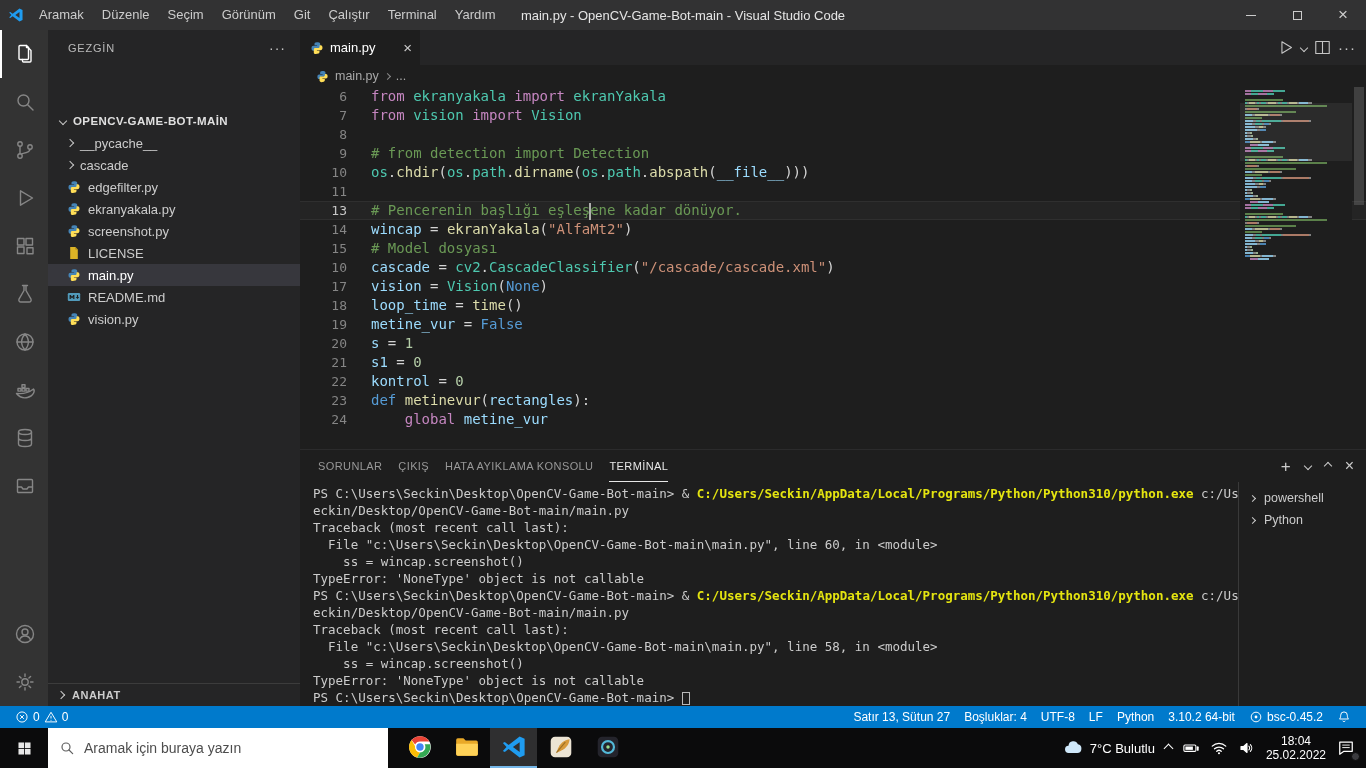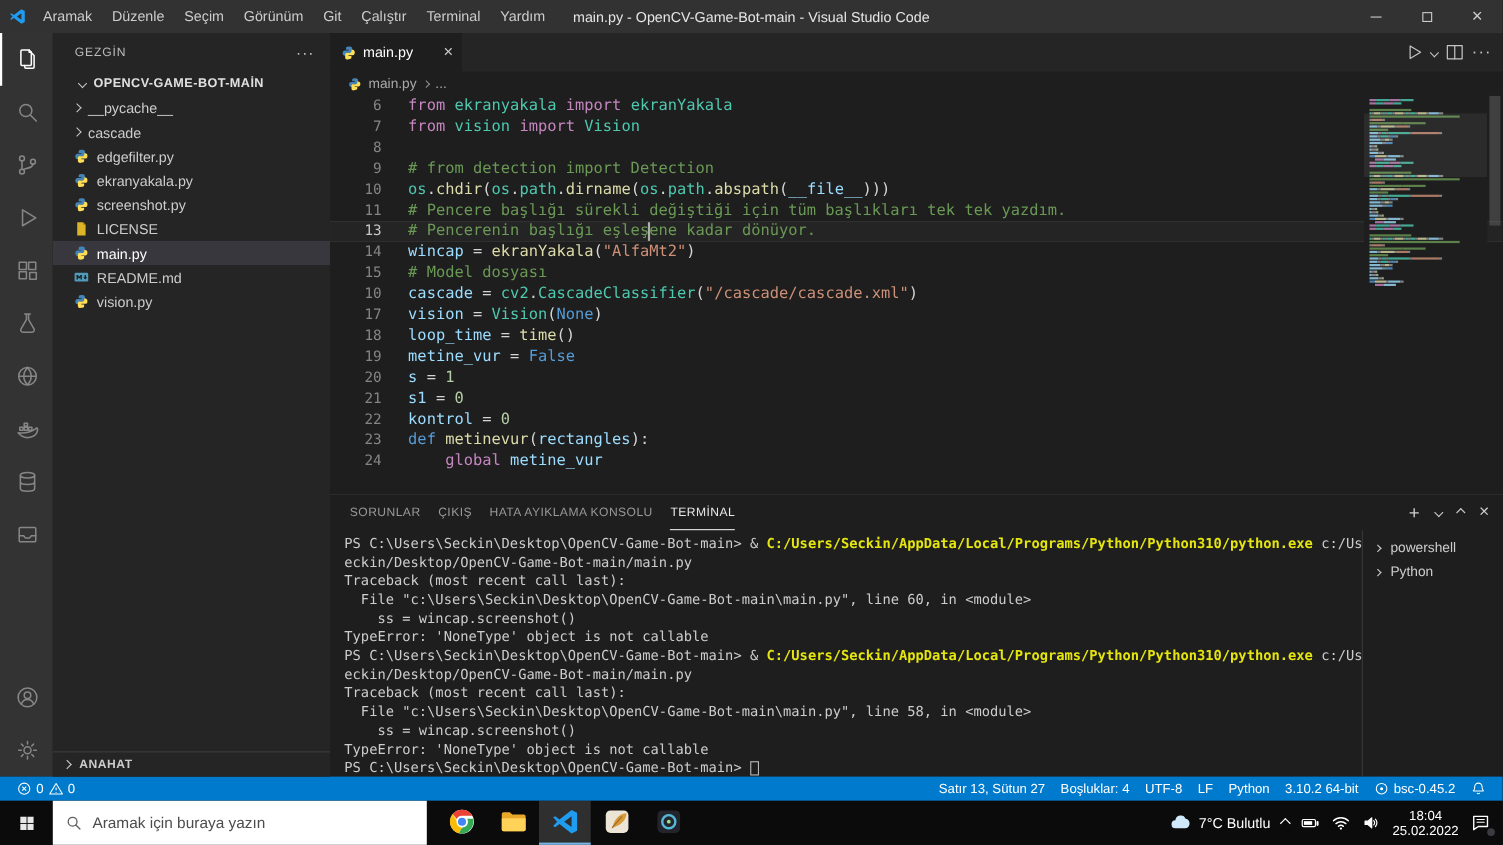--- a/index.html
+++ b/index.html
@@ -31,22 +31,22 @@
   .ab-item { width:48px; height:48px; display:flex; align-items:center; justify-content:center;
              color:#868686; border-left:2px solid transparent; cursor:pointer; }
   .ab-item.active { color:#ffffff; border-left-color:#ffffff; }
   .ab-item .icon { width:24px; height:24px; }
   .ab-bottom { margin-top:auto; }
 
   .sidebar { width:252px; background:#252526; flex:0 0 252px; position:relative; color:#cccccc; }
   .sb-header { height:35px; display:flex; align-items:center; padding:0 14px 0 20px; font-size:11px;
                letter-spacing:.8px; color:#bbbbbb; }
   .sb-more { margin-left:auto; font-size:14px; letter-spacing:1px; color:#c5c5c5; cursor:pointer; }
-  .tree-root { height:22px; display:flex; align-items:center; gap:7px; padding-left:24px;
-               font-size:11.5px; font-weight:bold; letter-spacing:.4px; color:#e0e0e0; cursor:pointer; }
+  .tree-root { height:22px; display:flex; align-items:center; gap:7px; padding-left:12px;
+               font-size:11.5px; font-weight:bold; letter-spacing:.4px; color:#e0e0e0; cursor:pointer;margin-top:45px; }
   .tree-row { height:22px; display:flex; align-items:center; gap:7px; padding-left:19px;
               font-size:13px; color:#cccccc; cursor:pointer; white-space:nowrap; }
   .tree-row.selected { background:#37373d; color:#ffffff; }
   .tree-row .file-ic { width:14px; height:14px; flex:0 0 14px; }
   .tree-row .chev, .tree-root .chev { color:#c5c5c5; flex:0 0 6px; }
   .sb-outline { position:absolute; bottom:0; left:0; right:0; height:23px; display:flex; align-items:center;
                 gap:8px; padding-left:10px; font-size:11px; font-weight:bold; letter-spacing:.5px;
                 border-top:1px solid #3c3c3c; color:#cccccc; cursor:pointer; }
 
   .editor-col { flex:1; display:flex; flex-direction:column; min-width:0; background:#1e1e1e; }
@@ -414,21 +414,21 @@
         <span>...</span>
       </div>
 
       <div class="code-area">
         <div>
             <div class="code-line"><span class="gutter">6</span><span class="line-code"><span class="c-kw">from </span><span class="c-mod">ekranyakala</span><span class="c-kw"> import </span><span class="c-mod">ekranYakala</span></span></div>
             <div class="code-line"><span class="gutter">7</span><span class="line-code"><span class="c-kw">from </span><span class="c-mod">vision</span><span class="c-kw"> import </span><span class="c-mod">Vision</span></span></div>
             <div class="code-line"><span class="gutter">8</span><span class="line-code"></span></div>
             <div class="code-line"><span class="gutter">9</span><span class="line-code"><span class="c-com"># from detection import Detection</span></span></div>
             <div class="code-line"><span class="gutter">10</span><span class="line-code"><span class="c-mod">os</span><span class="c-pln">.</span><span class="c-fn">chdir</span><span class="c-pln">(</span><span class="c-mod">os</span><span class="c-pln">.</span><span class="c-mod">path</span><span class="c-pln">.</span><span class="c-fn">dirname</span><span class="c-pln">(</span><span class="c-mod">os</span><span class="c-pln">.</span><span class="c-mod">path</span><span class="c-pln">.</span><span class="c-fn">abspath</span><span class="c-pln">(</span><span class="c-var">__file__</span><span class="c-pln">)))</span></span></div>
-            <div class="code-line"><span class="gutter">11</span><span class="line-code"><span class="c-com"># Pencere başlığı sürekli değiştiği için tüm başlıkları tek tek yazdım.</span></span></div>
+            <div class="code-line"><span class="gutter">11</span></div>
             <div class="code-line active"><span class="gutter">13</span><span class="line-code"><span class="c-com"># Pencerenin başlığı eşleş</span><span class="cursor"></span><span class="c-com">ene kadar dönüyor.</span></span></div>
             <div class="code-line"><span class="gutter">14</span><span class="line-code"><span class="c-var">wincap</span><span class="c-pln"> = </span><span class="c-fn">ekranYakala</span><span class="c-pln">(</span><span class="c-str">"AlfaMt2"</span><span class="c-pln">)</span></span></div>
             <div class="code-line"><span class="gutter">15</span><span class="line-code"><span class="c-com"># Model dosyası</span></span></div>
             <div class="code-line"><span class="gutter">10</span><span class="line-code"><span class="c-var">cascade</span><span class="c-pln"> = </span><span class="c-mod">cv2</span><span class="c-pln">.</span><span class="c-mod">CascadeClassifier</span><span class="c-pln">(</span><span class="c-str">"/cascade/cascade.xml"</span><span class="c-pln">)</span></span></div>
             <div class="code-line"><span class="gutter">17</span><span class="line-code"><span class="c-var">vision</span><span class="c-pln"> = </span><span class="c-mod">Vision</span><span class="c-pln">(</span><span class="c-cst">None</span><span class="c-pln">)</span></span></div>
             <div class="code-line"><span class="gutter">18</span><span class="line-code"><span class="c-var">loop_time</span><span class="c-pln"> = </span><span class="c-fn">time</span><span class="c-pln">()</span></span></div>
             <div class="code-line"><span class="gutter">19</span><span class="line-code"><span class="c-var">metine_vur</span><span class="c-pln"> = </span><span class="c-cst">False</span></span></div>
             <div class="code-line"><span class="gutter">20</span><span class="line-code"><span class="c-var">s</span><span class="c-pln"> = </span><span class="c-num">1</span></span></div>
             <div class="code-line"><span class="gutter">21</span><span class="line-code"><span class="c-var">s1</span><span class="c-pln"> = </span><span class="c-num">0</span></span></div>
             <div class="code-line"><span class="gutter">22</span><span class="line-code"><span class="c-var">kontrol</span><span class="c-pln"> = </span><span class="c-num">0</span></span></div>

